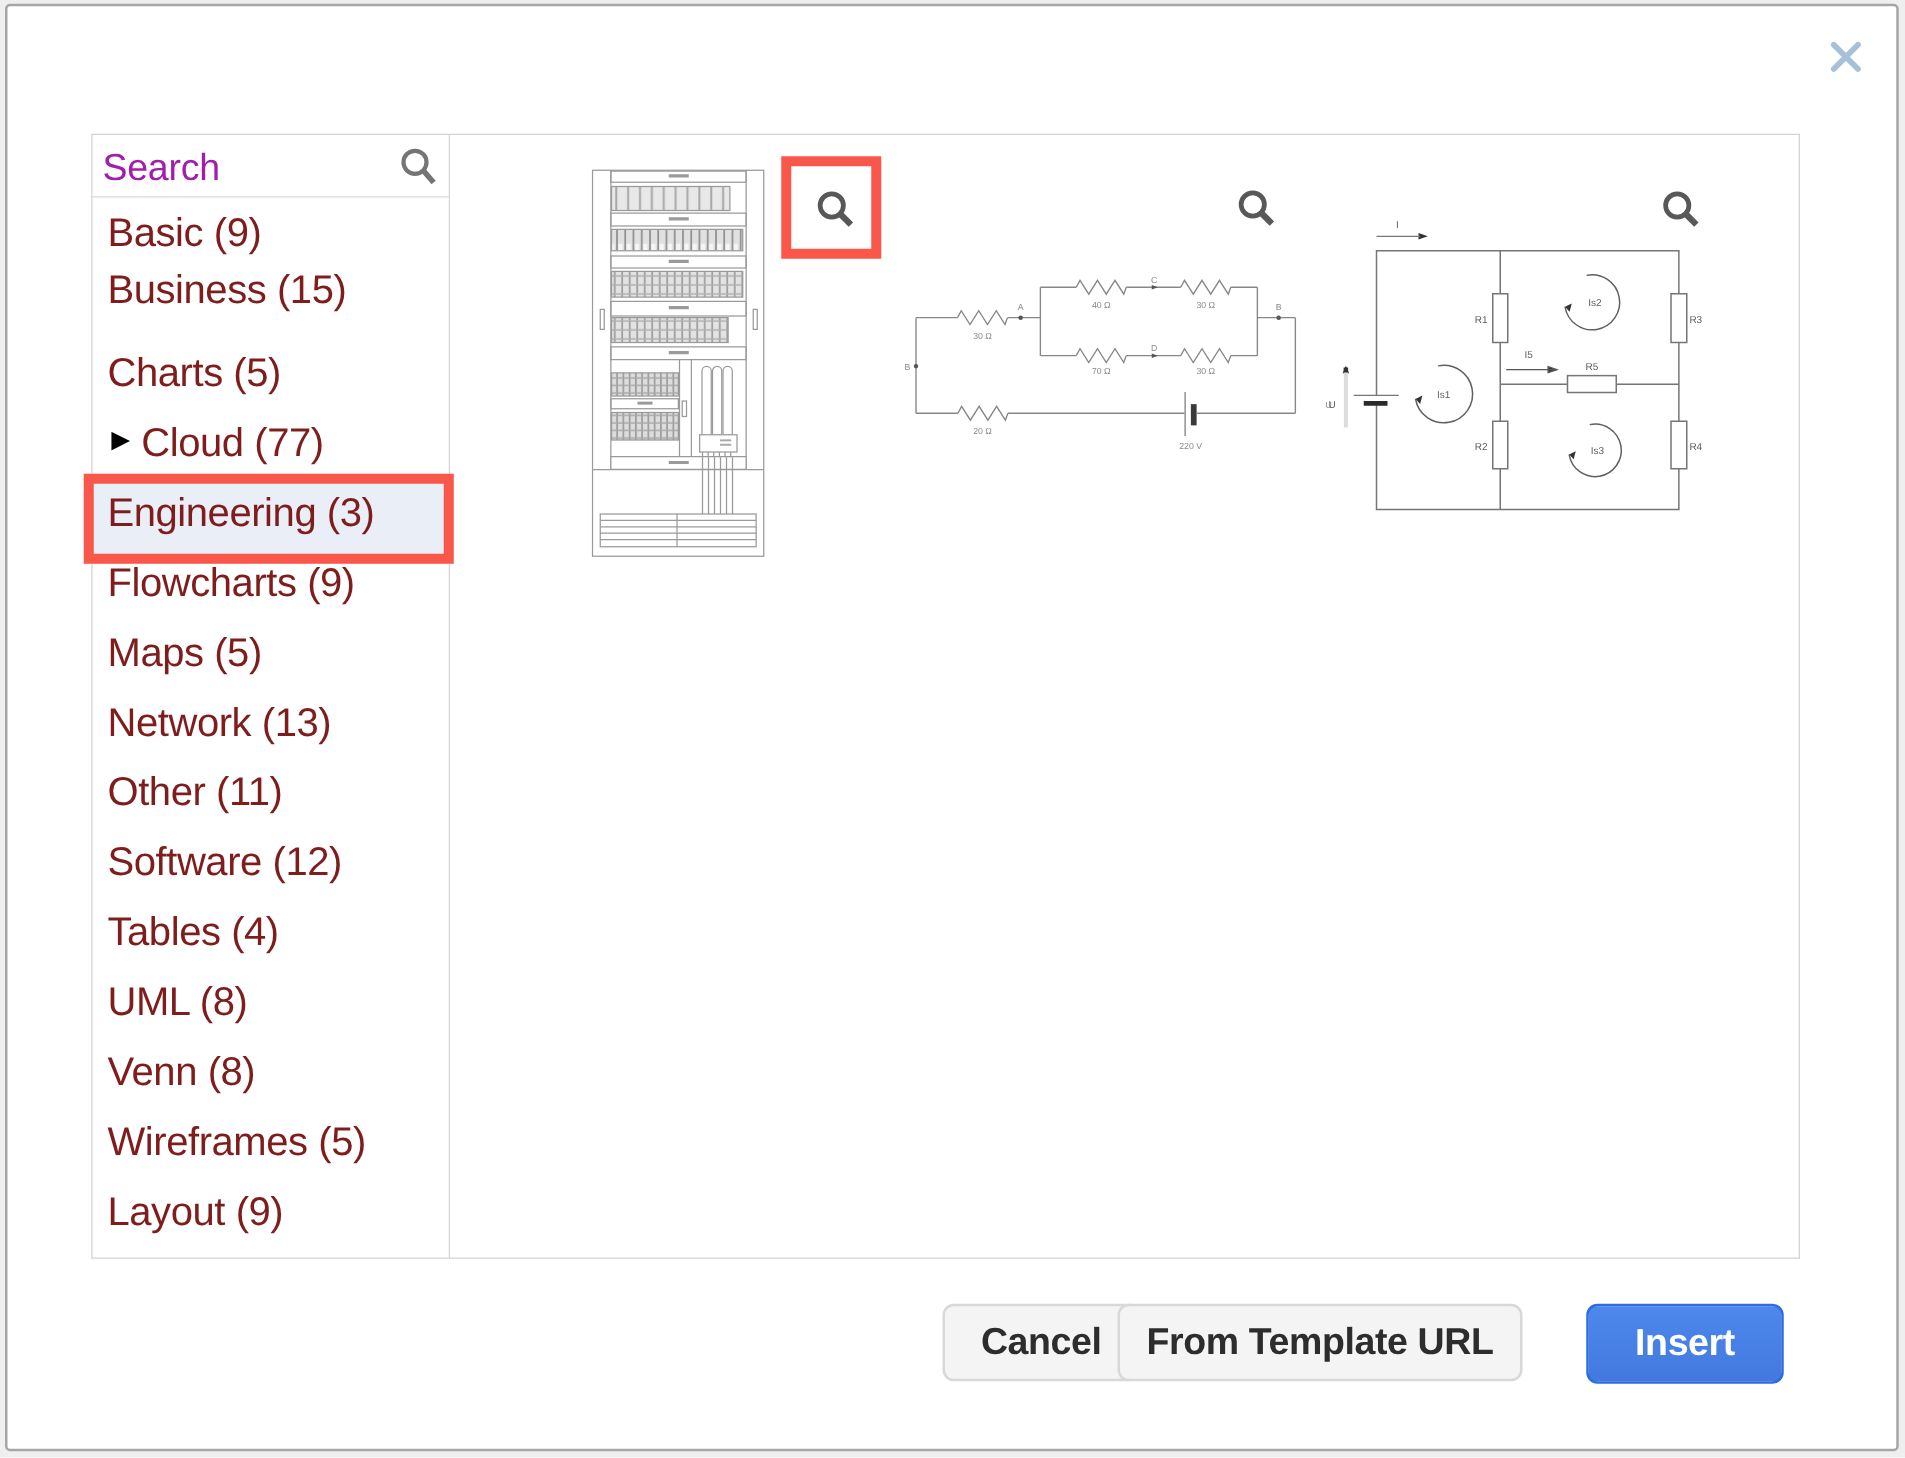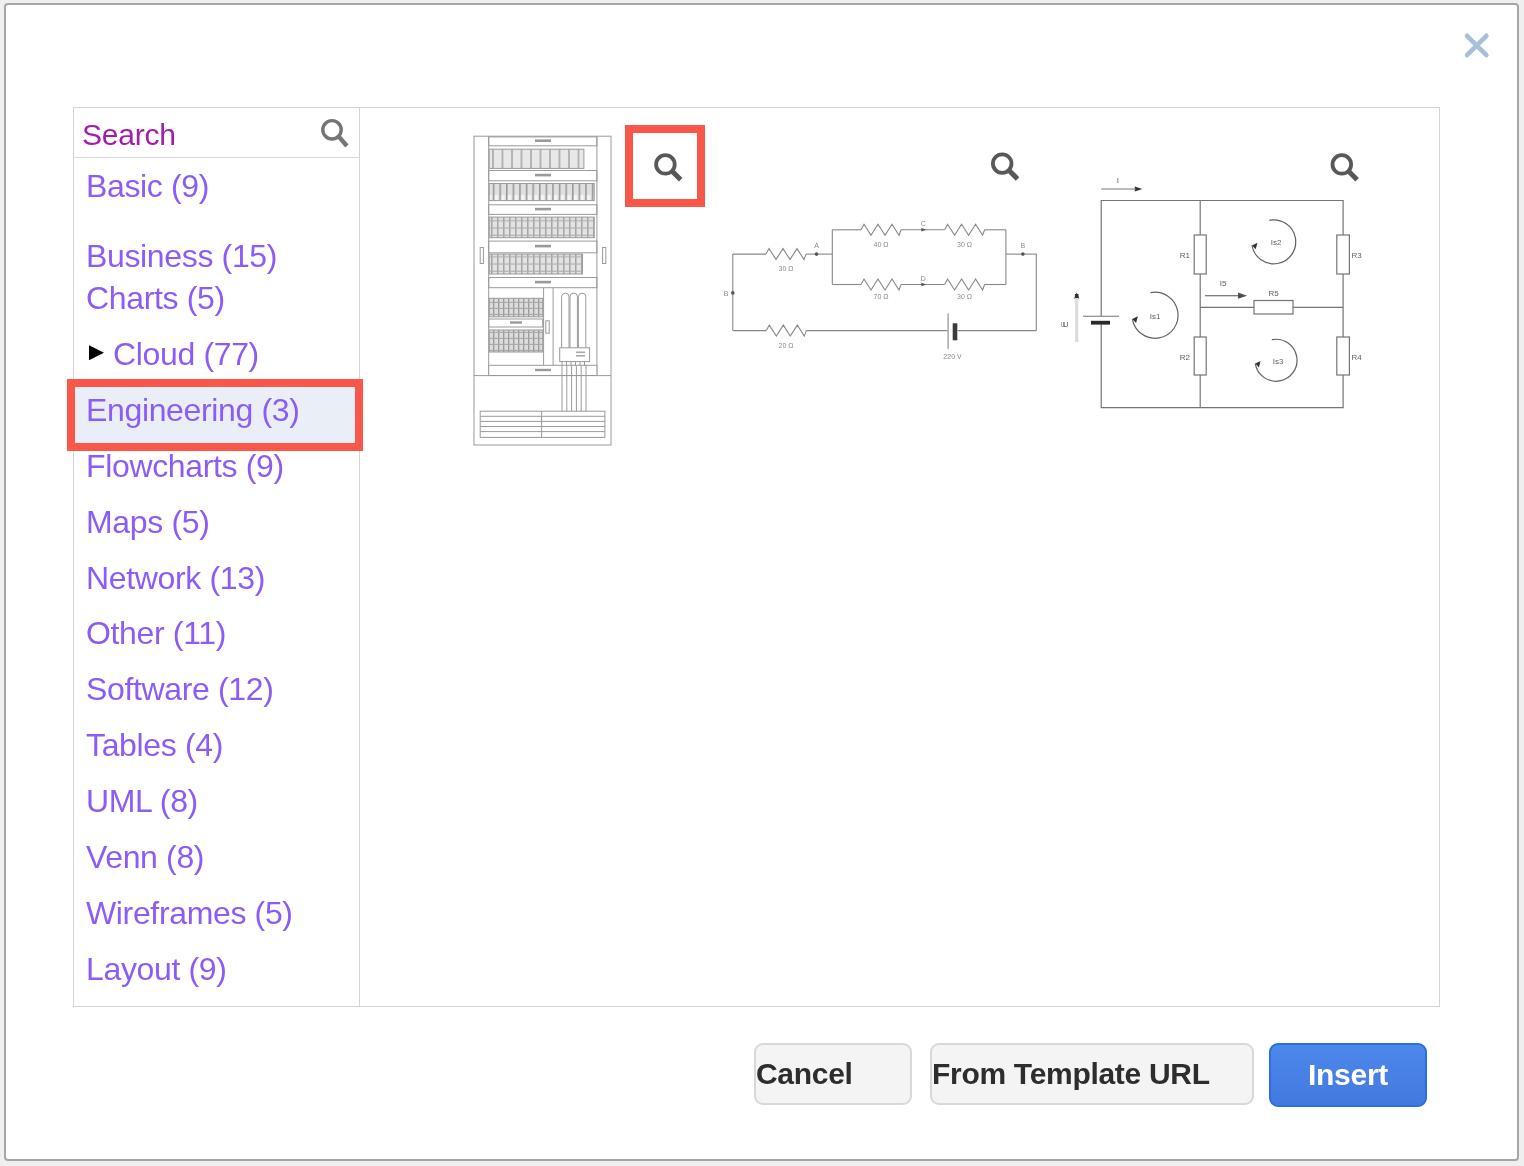--- a/index.html
+++ b/index.html
@@ -3,24 +3,24 @@
 <meta charset="utf-8">
 <style>
   html,body{margin:0;padding:0;}
   body{width:1524px;height:1166px;background:#efefef;font-family:"Liberation Sans",sans-serif;position:relative;overflow:hidden;}
   .dlg{position:absolute;left:4px;top:3px;width:1515px;height:1158px;box-sizing:border-box;border:2px solid #a6a6a6;background:#ffffff;border-radius:4px;}
   .abs{position:absolute;}
   .sidebar{left:73px;top:107px;width:287px;height:900px;box-sizing:border-box;border:1px solid #d4d4d4;background:#fff;}
   .main{left:360px;top:107px;width:1080px;height:900px;box-sizing:border-box;border:1px solid #d4d4d4;border-left:none;background:#fff;}
   .searchrow{left:73px;top:107px;width:287px;height:51px;box-sizing:border-box;border-bottom:1px solid #d9d9d9;}
   .searchtxt{left:82px;top:118px;font-size:30px;color:#a21caf;letter-spacing:-0.2px;}
-  .item{left:86px;width:260px;font-size:32px;letter-spacing:-0.35px;color:#8b5cf6;white-space:nowrap;}
+  .item{left:86px;width:260px;font-size:32px;letter-spacing:-0.35px;color:#7f1d1d;white-space:nowrap;}
   .hl{left:67px;top:379px;width:296px;height:72px;box-sizing:border-box;border:8px solid #fa574b;background:#eaeef7;}
   .redbox1{left:625px;top:125px;width:80px;height:82px;box-sizing:border-box;border:8px solid #fa574b;background:#ffffff;}
-  .btn{top:1043px;height:62px;box-sizing:border-box;border:2px solid #d8d8d8;border-radius:9px;background:#f4f4f4;color:#2d2d2d;font-weight:bold;font-size:30px;letter-spacing:-0.3px;line-height:58px;}
+  .btn{top:1043px;height:62px;box-sizing:border-box;border:2px solid #d8d8d8;border-radius:9px;background:#f4f4f4;color:#2d2d2d;font-weight:bold;font-size:30px;letter-spacing:-0.3px;text-align:center;line-height:58px;}
   .btnblue{top:1043px;height:64px;box-sizing:border-box;border:2px solid #2d6ce2;border-radius:9px;background:linear-gradient(#4d88ec,#4379de);color:#fff;font-weight:bold;font-size:30px;letter-spacing:-0.3px;text-align:center;line-height:60px;}
 </style>
 </head>
 <body>
 <div class="dlg"></div>
 
 <svg class="abs" style="left:1462px;top:31px" width="30" height="30">
   <line x1="5" y1="4.8" x2="24.4" y2="24.2" stroke="#a6c0da" stroke-width="4.6" stroke-linecap="round"></line>
   <line x1="24.4" y1="4.8" x2="5" y2="24.2" stroke="#a6c0da" stroke-width="4.6" stroke-linecap="round"></line>
 </svg>
@@ -30,21 +30,21 @@
 <div class="abs searchrow"></div>
 <div class="abs searchtxt">Search</div>
 <svg class="abs" style="left:318px;top:116px" width="34" height="36">
   <circle cx="14" cy="13.8" r="9.2" fill="none" stroke="#757575" stroke-width="3.4"></circle>
   <line x1="20.6" y1="20.4" x2="28.9" y2="30" stroke="#757575" stroke-width="4.4"></line>
 </svg>
 
 <div class="abs hl"></div>
 
 <div class="abs item" style="top:168.0px">Basic (9)</div>
-<div class="abs item" style="top:238px">Business (15)</div>
+<div class="abs item" style="top:213px">Business (15)</div>
 <div class="abs item" style="top:279.9px">Charts (5)</div>
 <div class="abs item" style="top:335.8px;left:113px">Cloud (77)</div>
 <svg class="abs" style="left:89px;top:345px" width="16" height="16">
     <polygon points="0,0.3 15,7.8 0,15.3" fill="#000"></polygon>
   </svg>
 <div class="abs item" style="top:391.7px">Engineering (3)</div>
 <div class="abs item" style="top:447.6px">Flowcharts (9)</div>
 <div class="abs item" style="top:503.6px">Maps (5)</div>
 <div class="abs item" style="top:559.5px">Network (13)</div>
 <div class="abs item" style="top:615.4px">Other (11)</div>
@@ -248,14 +248,14 @@
   <text x="216" y="75" text-anchor="middle">Is2</text>
   <text x="218" y="193.5" text-anchor="middle">Is3</text>
   <text x="5.6" y="156.5" text-anchor="middle">U</text>
   <text x="57.9" y="12.6" text-anchor="middle">I</text>
   <text x="163" y="116" text-anchor="middle">I5</text>
 </g>
 <path d="M145,125.7 H185 M185.5,125.7 l-7,-2.4 v4.8 z" stroke="#555" stroke-width="1.1" fill="#333"></path>
 </svg>
 
 <div class="abs btn" style="left:754px;width:158px;">Cancel</div>
-<div class="abs btn" style="left:930px;width:324px;">From Template URL</div>
+<div class="abs btn" style="left:894px;width:324px;">From Template URL</div>
 <div class="abs btnblue" style="left:1269px;width:158px;">Insert</div>
 
 </body></html>

